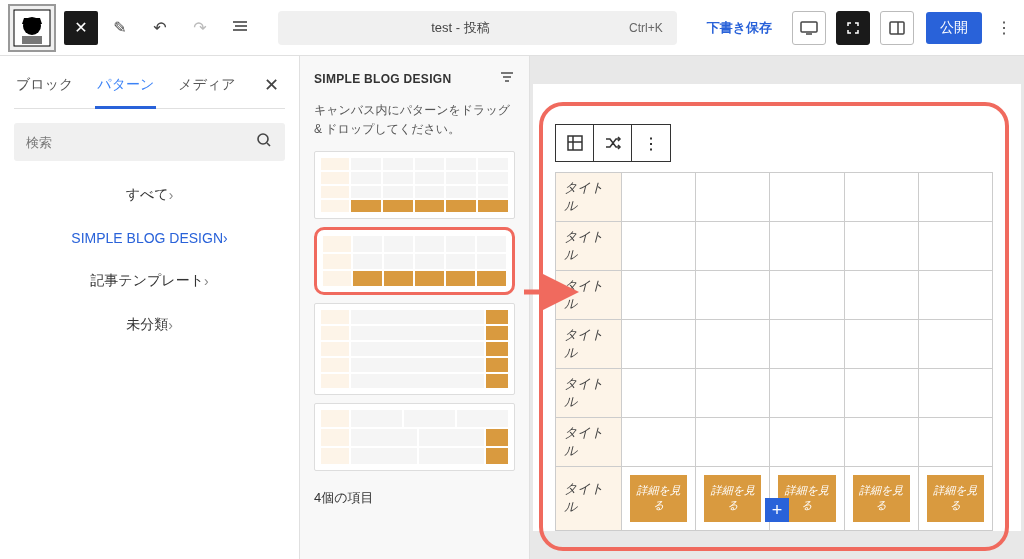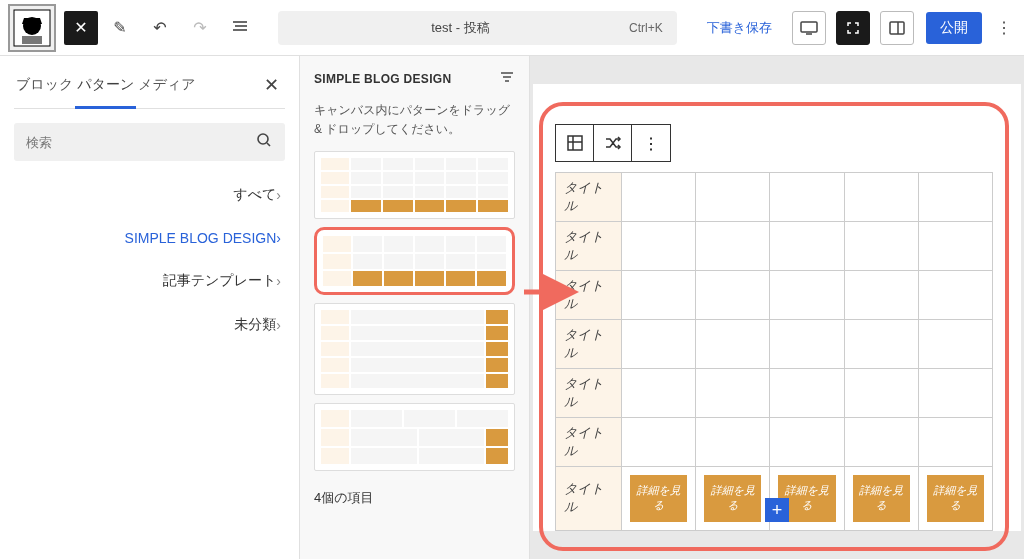--- a/index.html
+++ b/index.html
@@ -7,38 +7,38 @@
     
     .top-bar { height: 56px; display: flex; align-items: center; border-bottom: 1px solid #e0e0e0; padding: 0 8px; gap: 4px; }
     .logo-box { width: 48px; height: 48px; background: #f0f0f0; border: 2px solid #999; display:flex; align-items:center; justify-content:center; font-size: 10px; position: relative; overflow: hidden; }
     .logo-box svg { width: 40px; height: 40px; }
     .close-btn { width: 34px; height: 34px; background: #1a1a1a; color: #fff; display: flex; align-items: center; justify-content: center; border-radius: 2px; cursor: pointer; margin-left: 4px; }
     .tool-icon { width: 36px; height: 36px; display: flex; align-items: center; justify-content: center; color: #444; cursor: pointer; border-radius: 2px; }
     .tool-icon.disabled { color: #bbb; }
     .title-bar { flex: 1; margin: 0 16px; height: 34px; background: #f0f0f0; border-radius: 4px; display: flex; align-items: center; padding: 0 14px; position: relative; }
     .title-text { flex: 1; text-align: center; font-size: 13px; color: #444; }
     .title-shortcut { font-size: 12px; color: #666; }
-    .save-draft { color: #2962d9; font-size: 13px; padding: 0 10px; cursor: pointer; }
+    .save-draft { color: #2962d9; font-size: 13px; padding: 0 10px; cursor: pointer; font-weight: bold; }
     .sq-icon-btn { width: 34px; height: 34px; display: flex; align-items: center; justify-content: center; border: 1px solid #bbb; border-radius: 3px; margin-left: 6px; cursor: pointer; }
     .sq-icon-btn.dark { background: #1a1a1a; color: #fff; border-color: #1a1a1a; }
     .publish-btn { background: #2962d9; color: #fff; font-size: 14px; padding: 7px 14px; border-radius: 3px; margin-left: 8px; cursor: pointer; }
     .more-btn { width: 24px; display: flex; align-items: center; justify-content: center; color: #444; margin-left: 6px; cursor: pointer; }
     
     .main { display: flex; height: calc(100% - 56px); }
     
     .left-panel { width: 300px; border-right: 1px solid #e0e0e0; display: flex; flex-direction: column; padding: 14px; }
-    .tabs { display: flex; border-bottom: 1px solid #e0e0e0; position: relative; }
+    .tabs { display: flex; gap: 20px; border-bottom: 1px solid #e0e0e0; position: relative; }
     .tab { padding: 6px 2px 12px; font-size: 14px; color: #555; cursor: pointer; }
-    .tab.active { color: #404040; border-bottom: 3px solid #2962d9; margin-bottom: -1px; }
+    .tab.active { color: #3b82f6; border-bottom: 3px solid #2962d9; margin-bottom: -1px; }
     .tab-close { margin-left: auto; padding: 4px 6px; font-size: 18px; color: #444; cursor: pointer; }
     .search-bar { display: flex; align-items: center; background: #f0f0f0; border-radius: 3px; margin-top: 14px; padding: 8px 12px; }
     .search-bar input { flex: 1; background: transparent; border: none; outline: none; font-size: 13px; color: #888; }
     .search-icon { color: #555; font-size: 16px; }
     .cat-list { margin-top: 12px; flex: 1; }
-    .cat-item { display: flex; align-items: center; justify-content: flex-end; padding: 13px 4px; font-size: 14px; color: #333; cursor: pointer; }
+    .cat-item { display: flex; align-items: center; justify-content: center; padding: 13px 4px; font-size: 14px; color: #333; cursor: pointer; }
     .cat-item.active { color: #2962d9; }
     .cat-chevron { color: #888; font-size: 14px; }
     .cat-item.active .cat-chevron { color: #2962d9; }
     .show-all-btn { border: 1px solid #2962d9; color: #2962d9; text-align: center; padding: 13px; font-size: 13px; cursor: pointer; margin-top: auto; }
     
     .mid-panel { width: 230px; background: #f8f8f8; padding: 14px; border-right: 1px solid #e0e0e0; position: relative; }
     .mid-header { display: flex; align-items: center; justify-content: space-between; }
     .mid-title { font-size: 12px; font-weight: 600; color: #333; letter-spacing: 0.3px; }
     .filter-icon { color: #666; font-size: 15px; }
     .mid-hint { font-size: 12px; color: #555; margin-top: 14px; line-height: 1.6; }

